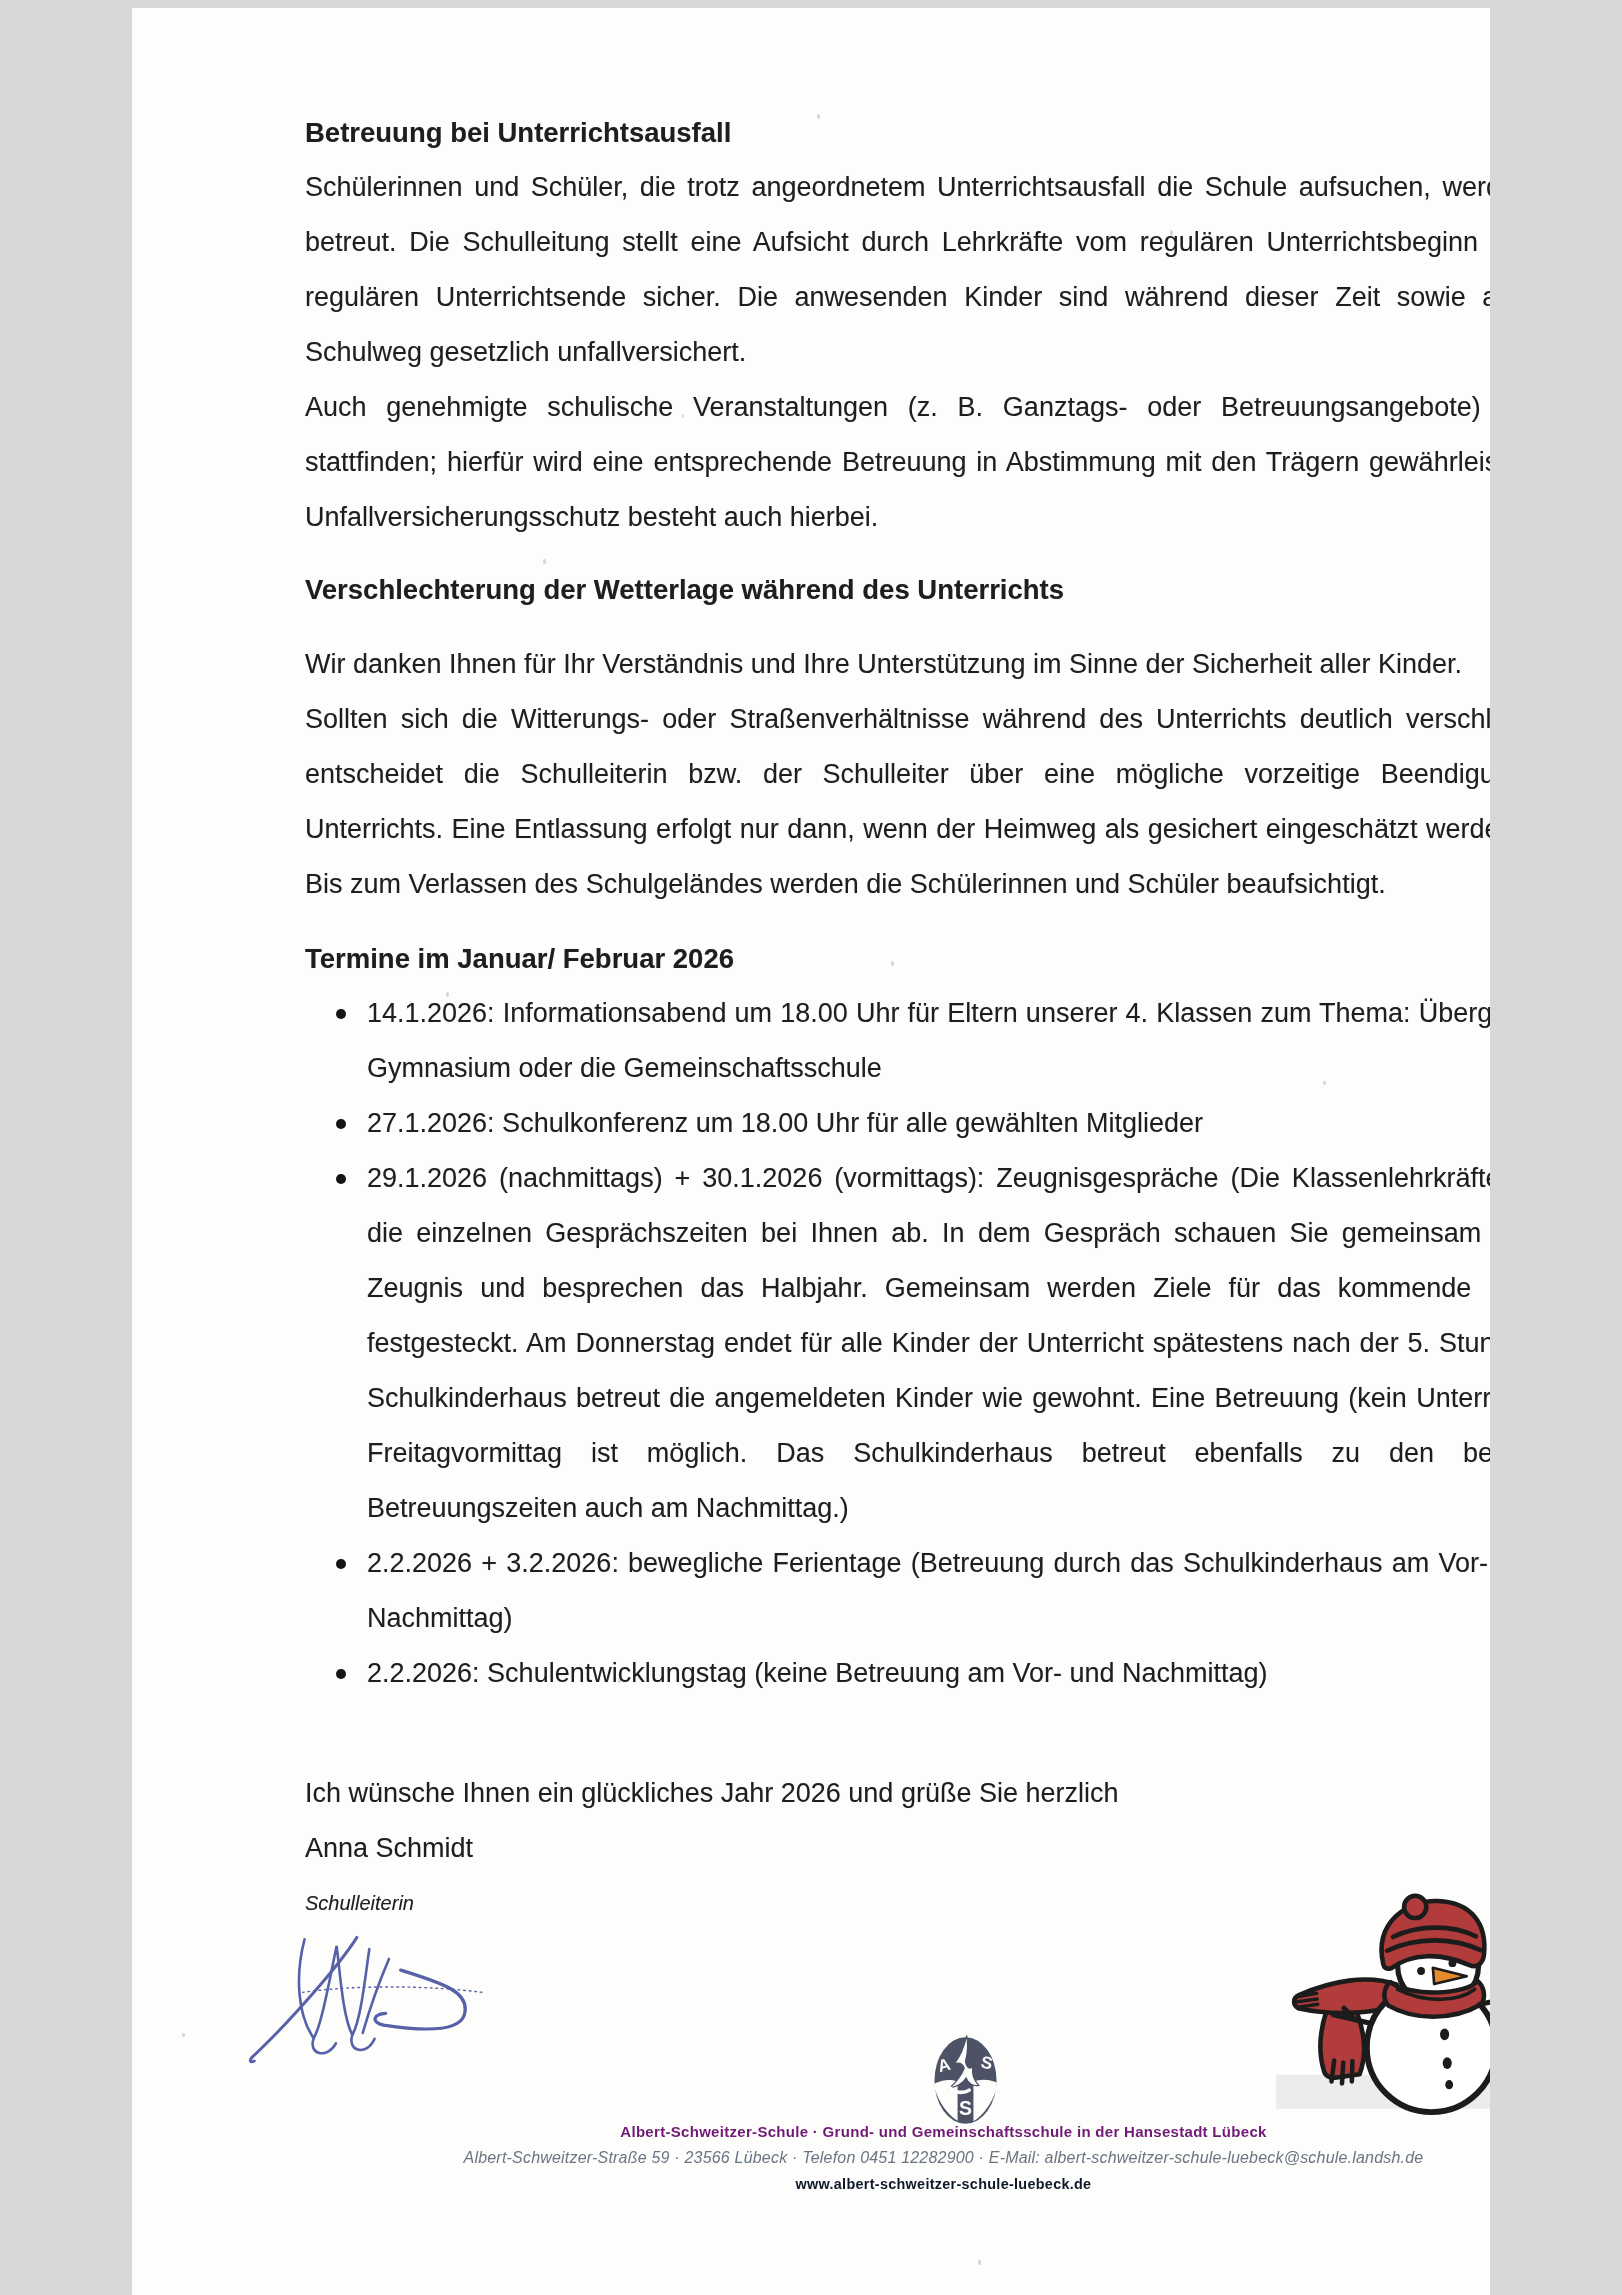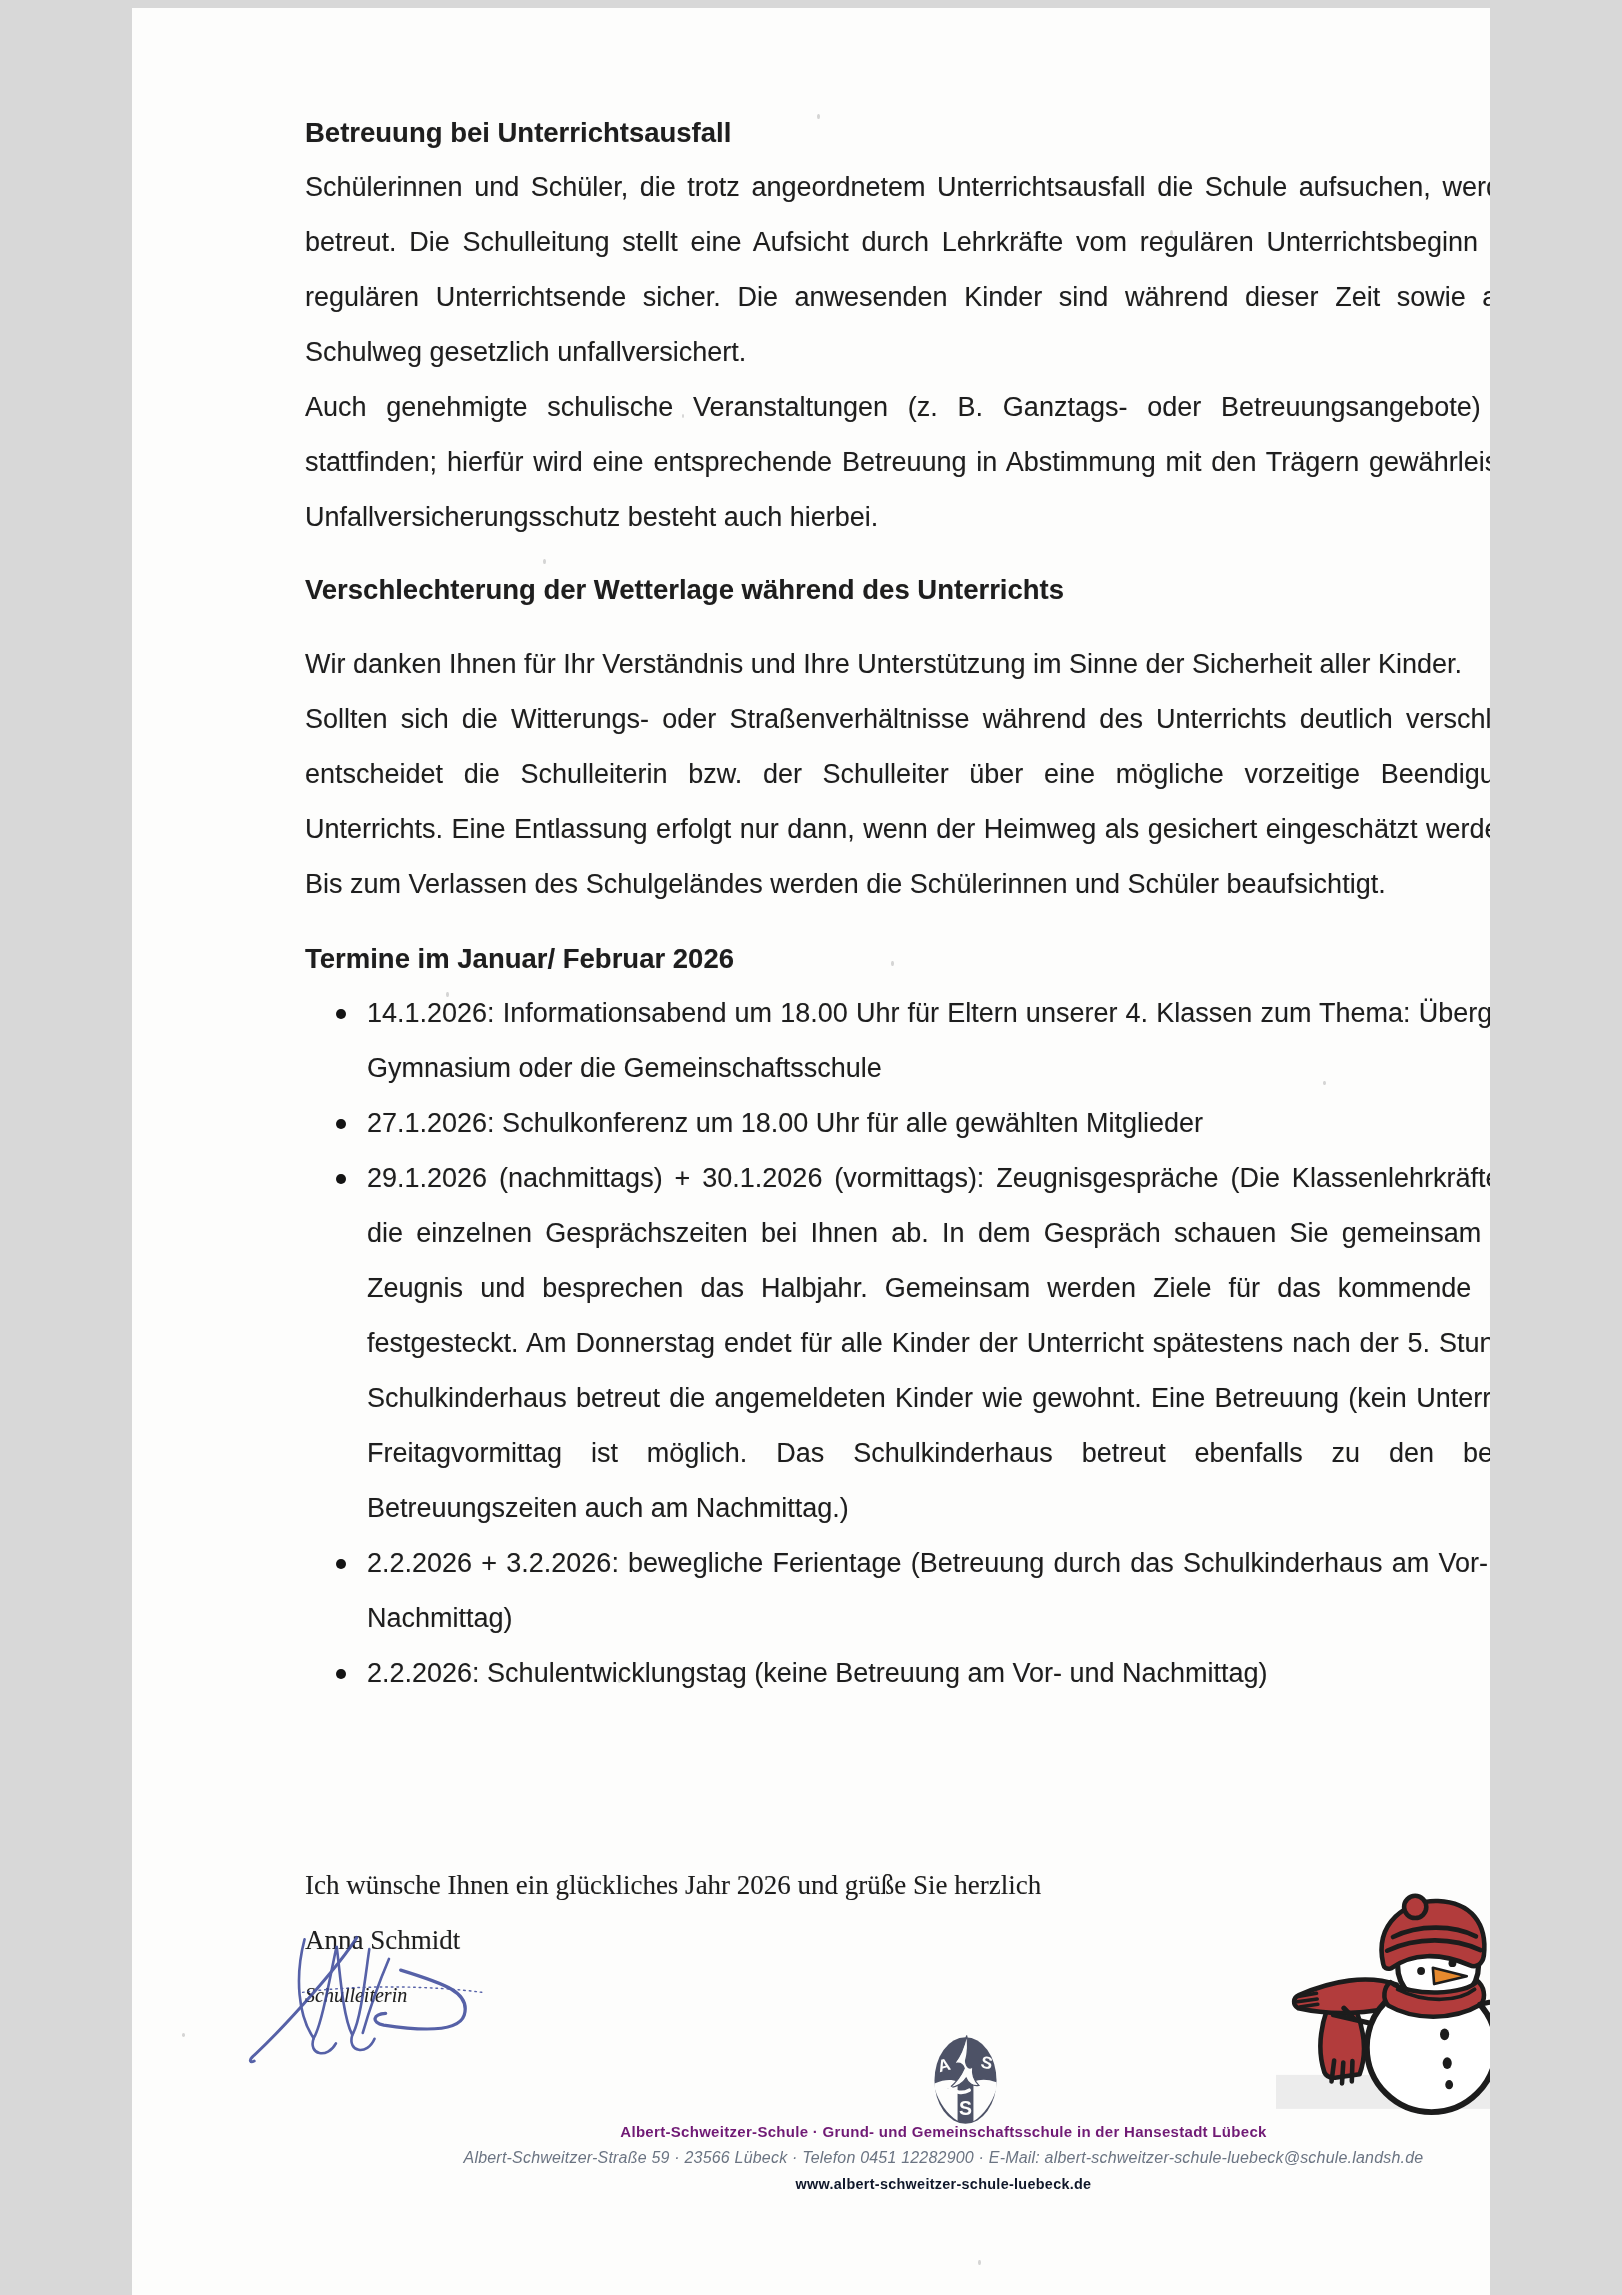--- a/index.html
+++ b/index.html
@@ -26,24 +26,23 @@
   }
   .h-wetter { margin-top:17px !important; margin-bottom:19.6px !important; }
   .h-termine { margin-top:19.6px !important; }
   ul.termine { list-style:none; margin:0; padding:0; }
   ul.termine li { position:relative; padding-left:62px; }
   ul.termine li::before {
     content:""; position:absolute; left:31px; top:23px;
     width:9.8px; height:9.8px; border-radius:50%; background:#141414;
   }
   .closing {
-    position:absolute; left:173px; top:1850px; width:1284px;
+    position:absolute; left:173px; top:1758px; width:1284px;
     font-size:27px; line-height:55px;
     text-shadow:0 0 0.7px rgba(20,20,20,.28);
-    font-family:Liberation Serif, serif;
   }
   .closing .role { font-style:italic; font-size:20px; }
   .signature-svg { position:absolute; left:105px; top:1915px; pointer-events:none; }
   .snowman-svg { position:absolute; left:1144px; top:1877px; }
   .logo-svg { position:absolute; left:797px; top:2023px; }
   .footer {
     position:absolute; left:0; top:2115px; width:1623px;
     text-align:center;
     font-size:14.4px;
   }

